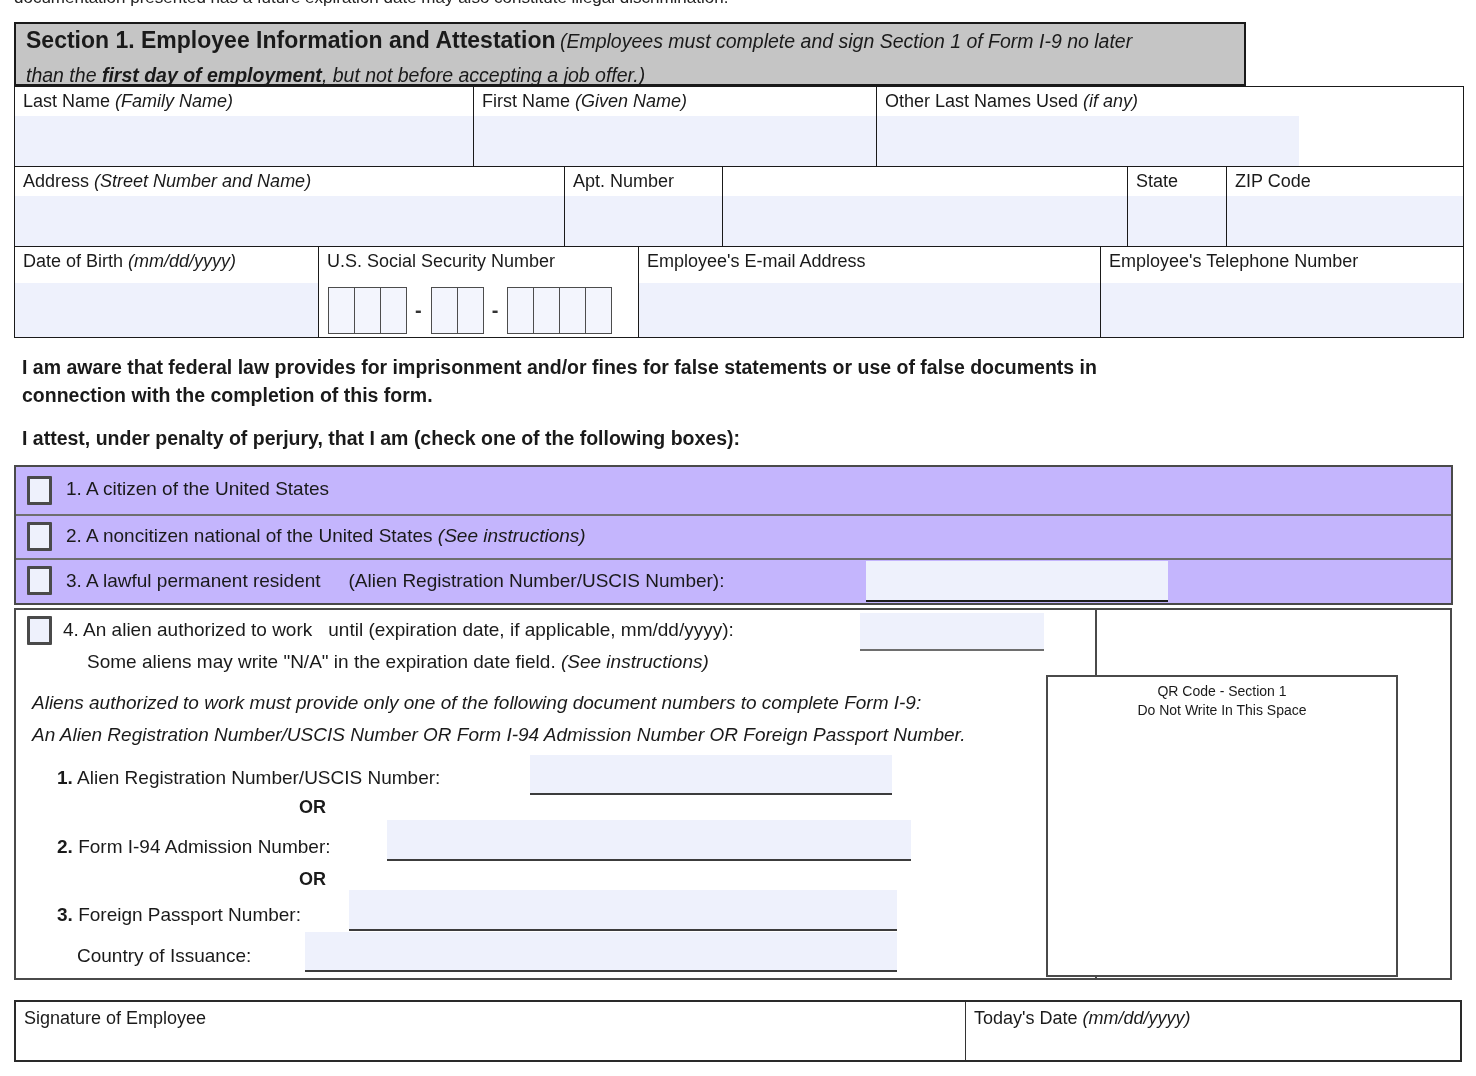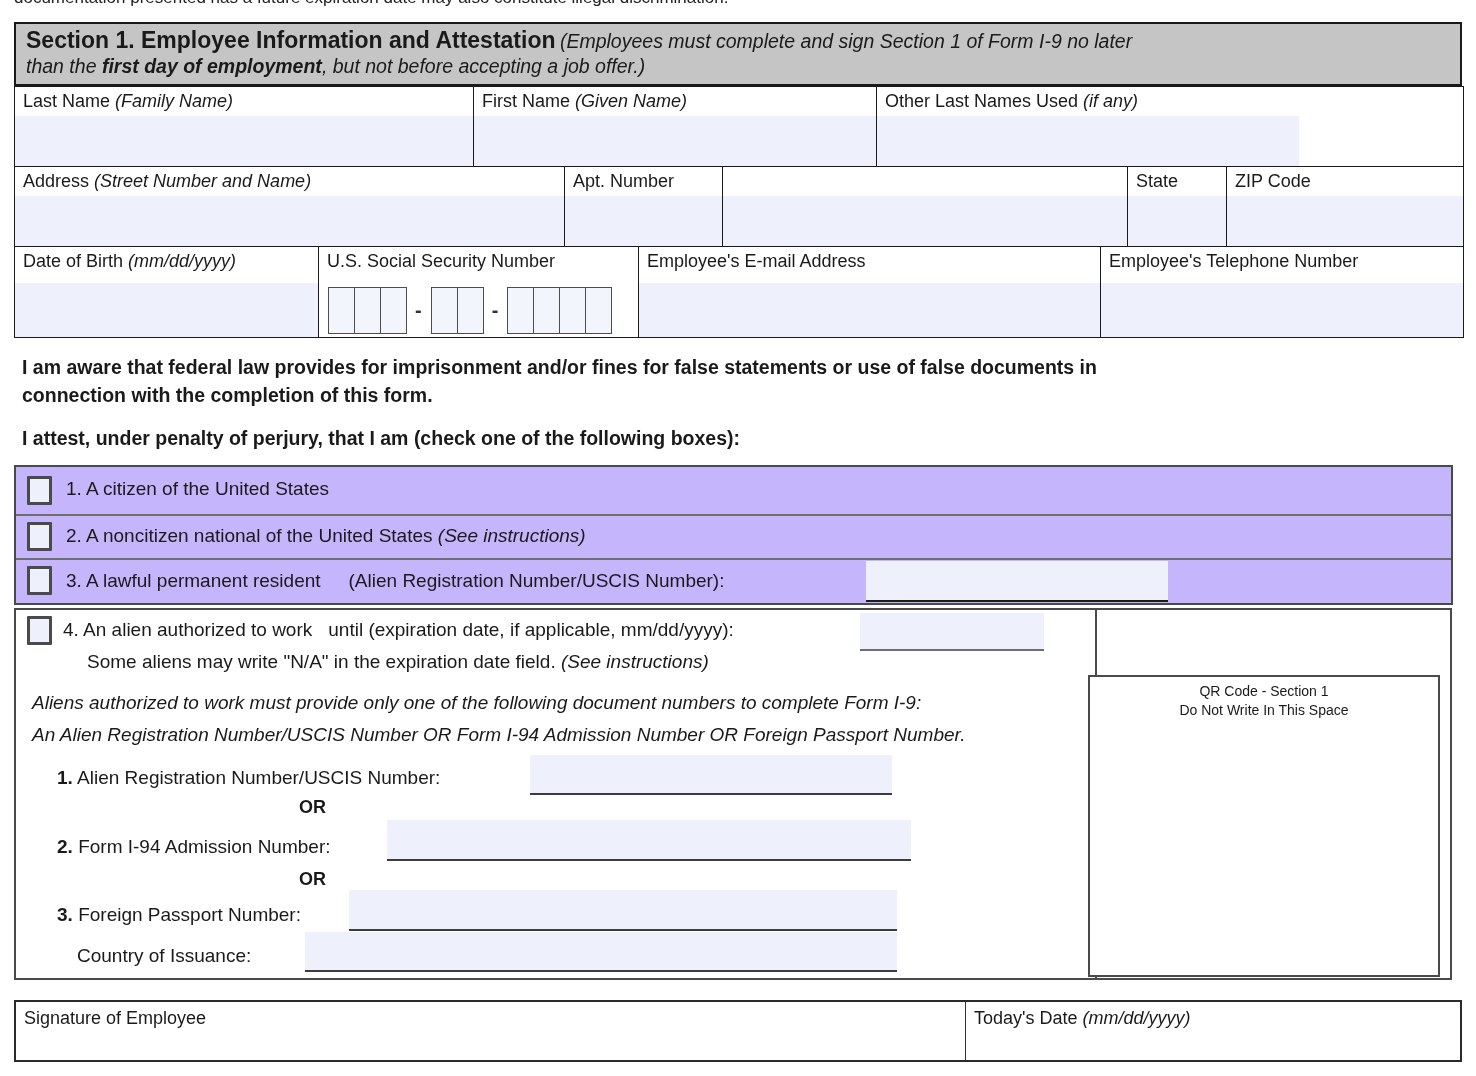--- a/index.html
+++ b/index.html
@@ -5,26 +5,26 @@
   * { box-sizing: border-box; margin: 0; padding: 0; }
   html,body { background:#fff; }
   body { font-family: "Liberation Sans", sans-serif; color:#1a1a1a; }
   .page { position:relative; width:1476px; height:1076px; background:#fff; overflow:hidden; }
 
   
   .clip-top { position:absolute; left:14px; top:0; width:1440px; height:8px; overflow:hidden; }
   .clip-top span { position:relative; top:-12px; display:block; font-size:17px; color:#222; }
 
   
-  .sec-header { position:absolute; left:14px; top:22px; width:1448px; height:64px;
+  .sec-header { position:absolute; left:14px; top:22px; width:1232px; height:64px;
     background:var(--header-bg,#c5c5c5); border:2px solid #1a1a1a; padding:3px 0 12px 10px; }
   .h-line1 { white-space:nowrap; }
   .h-title { font-size:23px; font-weight:bold; }
   .h-note { font-size:19.5px; font-style:italic; }
-  .h-line2 { margin-top:1px; }
+  .h-line2 { margin-top:10px; }
   .bold-it { font-weight:bold; font-style:italic; }
 
   
   .tbl { position:absolute; left:14px; top:86px; width:1450px; border:1px solid #1a1a1a; }
   .trow { display:flex; border-bottom:1px solid #1a1a1a; }
   .trow:last-child { border-bottom:none; }
   .cell { position:relative; border-right:1px solid #1a1a1a; }
   .cell:last-child { border-right:none; }
   .clabel { padding:4px 6px 0 8px; font-size:18px; white-space:nowrap; overflow:hidden; }
   .it { font-style:italic; }
@@ -51,21 +51,21 @@
   
   .alien-box { position:absolute; left:14px; top:608px; width:1438px; height:372px; border:2px solid #4a4a4a; background:#fff; }
   .vdiv { position:absolute; left:1079px; top:0; width:2px; height:100%; background:#4a4a4a; }
   .a-text { position:absolute; font-size:19px; white-space:nowrap; }
   .a-it { position:absolute; font-size:19px; font-style:italic; white-space:nowrap; }
   .u-input { position:absolute; background:var(--input-bg,#eef1fc); border-bottom:2px solid #3c3c3c; }
   .or { position:absolute; left:240px; font-size:18px; font-weight:bold;margin-left:43px; }
   .b { font-weight:bold; }
 
   
-  .qr-box { position:absolute; left:1072px; top:65px; width:352px; height:302px; border:2px solid #4a4a4a;
+  .qr-box { position:absolute; left:1030px; top:65px; width:352px; height:302px; border:2px solid #4a4a4a;
     text-align:center; padding-top:5px; font-size:14px; line-height:19px; background:#fff; }
 
   
   .sig-box { position:absolute; left:14px; top:1000px; width:1448px; height:62px; border:2px solid #2a2a2a; }
   .sig-div { position:absolute; left:949px; top:0; width:1px; height:100%; background:#333; }
   .sig-label { position:absolute; top:6px; font-size:18px; white-space:nowrap; }
 </style>
 </head>
 <body>
 

